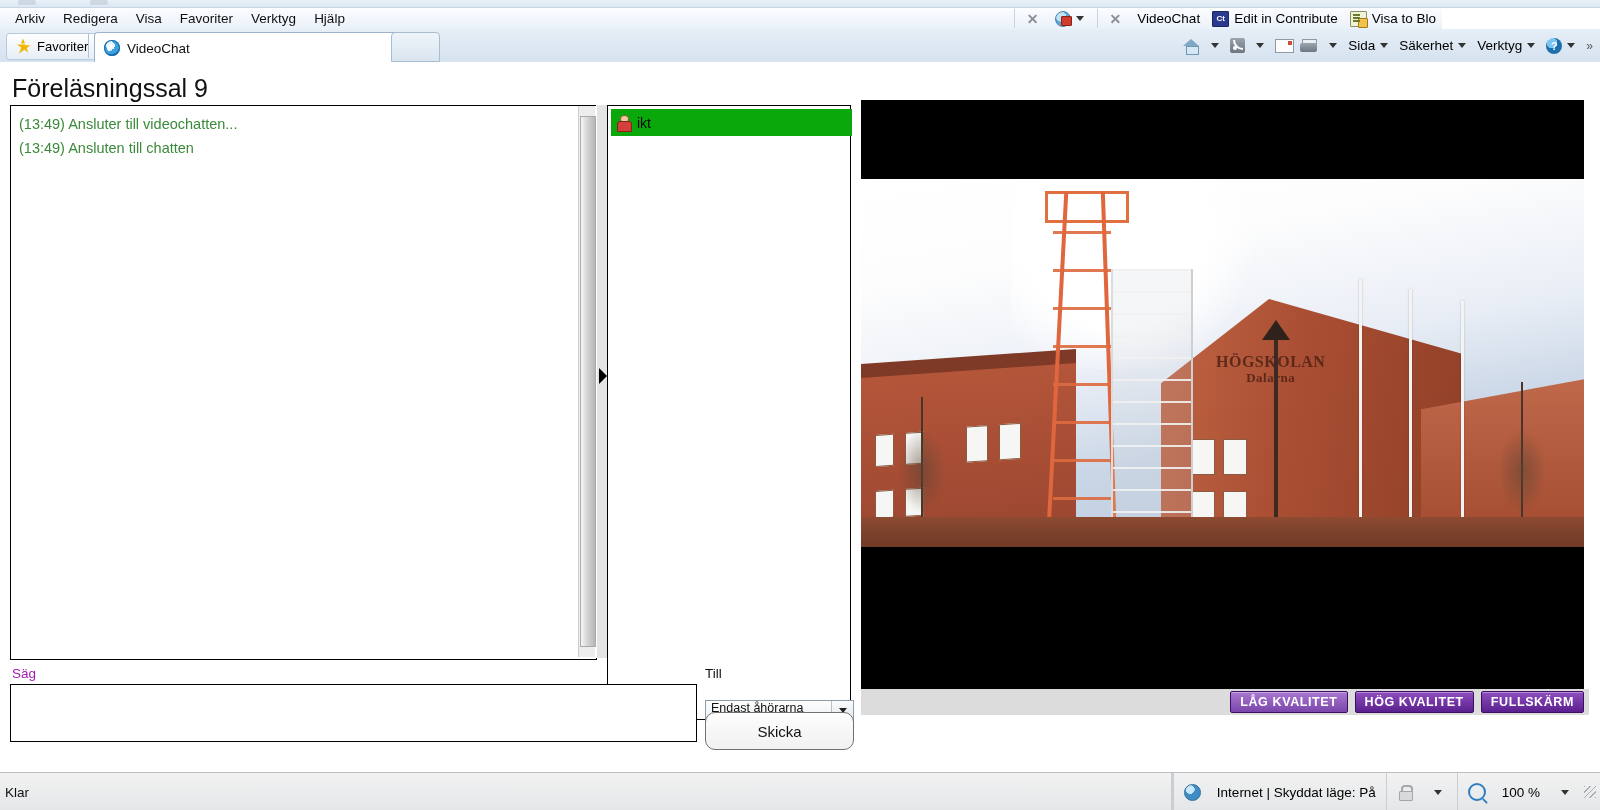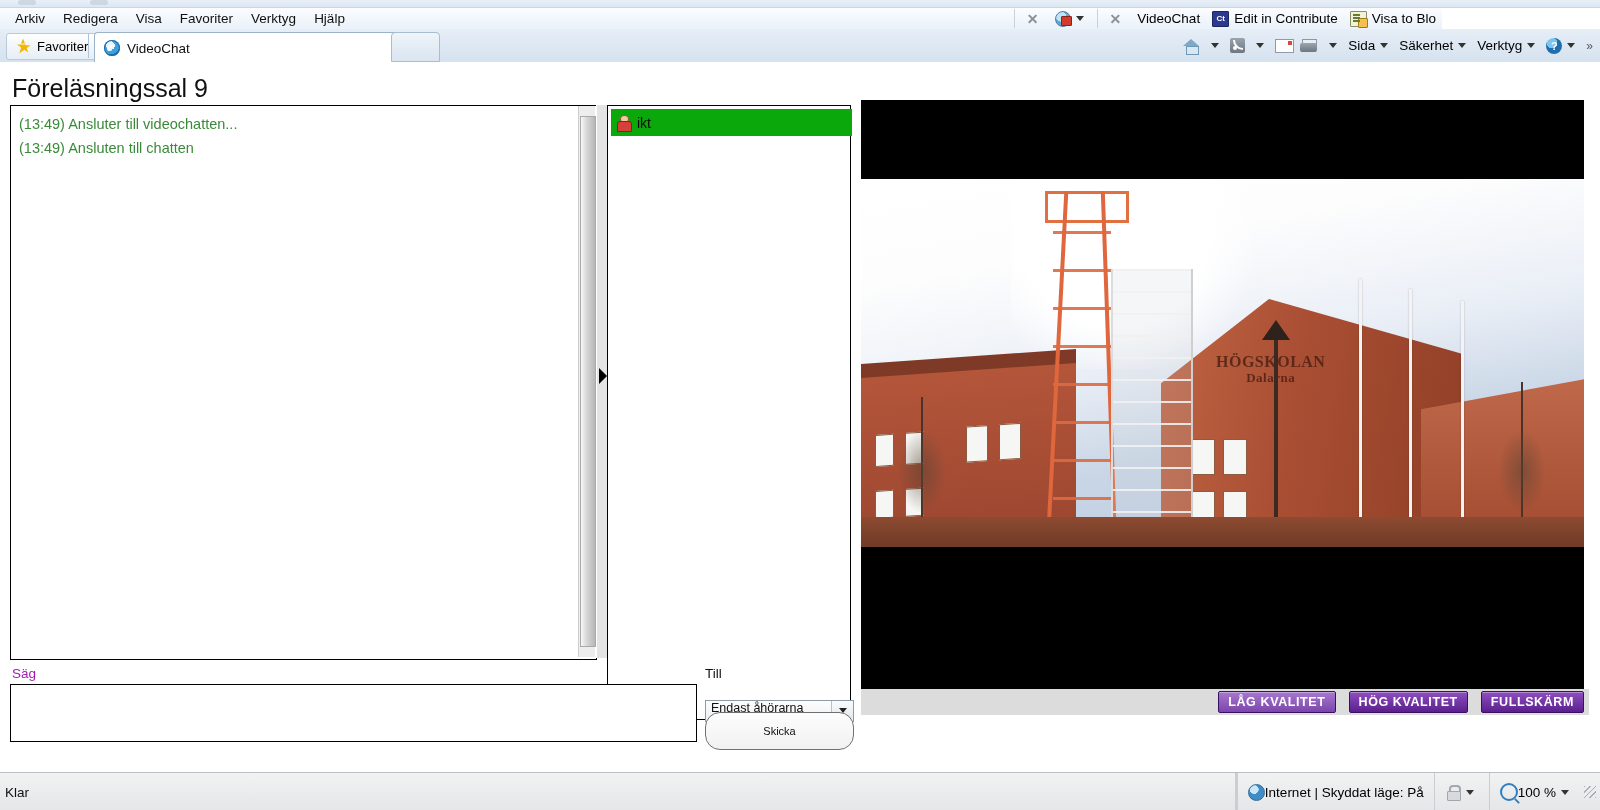--- a/index.html
+++ b/index.html
@@ -136,46 +136,46 @@
   .pole{position:absolute;width:3px;background:#f3f3f3;box-shadow:0 0 2px rgba(0,0,0,.25);}
   .lamp{position:absolute;left:413px;top:155px;width:4px;height:213px;background:#3b2a22;}
   .lamp:before{content:"";position:absolute;left:-12px;top:-14px;width:28px;height:20px;background:#2f211b;
      clip-path:polygon(50% 0,100% 100%,0 100%);}
   .tree{position:absolute;bottom:0;width:2px;background:#4a3328;}
   .tree:before{content:"";position:absolute;left:-26px;bottom:28px;width:54px;height:96px;
      background:radial-gradient(ellipse at center,rgba(92,68,52,.55) 0 2%,rgba(92,68,52,0) 62%);}
   .win{position:absolute;background:#f6f7f4;border:1px solid #8b5b42;}
   .ground{position:absolute;left:0;bottom:0;width:723px;height:30px;background:linear-gradient(#8d4a31,#6f3a26);}
 
-  .qualitybar{position:absolute;left:0;bottom:0;width:723px;height:26px;background:#dcdcdc;display:flex;align-items:center;justify-content:flex-end;gap:13px;padding-right:5px;}
+  .qualitybar{position:absolute;left:0;bottom:0;width:723px;height:26px;background:#dcdcdc;display:flex;align-items:center;justify-content:flex-end;gap:7px;padding-right:5px;}
   .qbtn{background:linear-gradient(#8f4fc0,#5a1f8e);border:1px solid #3d0f63;color:#fff;
     font-size:12.5px;font-weight:bold;letter-spacing:.6px;padding:3px 9px;border-radius:2px;
     box-shadow:inset 0 1px 0 rgba(255,255,255,.35);}
   .qbtn.light{background:linear-gradient(#a878cf,#7b46ab);}
 
   
   .saylabel{position:absolute;left:12px;top:604px;font-size:13.5px;color:#a21caf;}
   .saybox{position:absolute;left:10px;top:622px;width:685px;height:56px;border:1px solid #000;background:#fff;}
   .tilllabel{position:absolute;left:705px;top:604px;font-size:13.5px;color:#111;}
   .select{position:absolute;left:705px;top:622px;width:147px;height:20px;
     background:linear-gradient(#fdfdfd,#eceff2);border:1px solid #8e9aa6;display:flex;margin-top:16px;}
   .select .val{font-size:12.5px;color:#111;padding-left:5px;flex:1;white-space:nowrap;}
   .select .arrowbox{width:21px;height:18px;border-left:1px solid #b7bfc7;background:linear-gradient(#fafbfc,#e4e8ec);
     display:flex;align-items:center;justify-content:center;}
   .select .arrowbox i{width:0;height:0;border-left:4px solid transparent;border-right:4px solid transparent;border-top:5px solid #222;display:block;}
   .sendbtn{position:absolute;left:705px;top:650px;width:147px;height:36px;
-    background:linear-gradient(#fdfdfd,#f1f1f1);border:1px solid #707070;border-radius:15px;
-    display:flex;align-items:center;justify-content:center;font-size:11px;color:#111;}
+    background:linear-gradient(#fdfdfd,#f1f1f1);border:1px solid #707070;border-radius:10px;
+    display:flex;align-items:center;justify-content:center;font-size:15px;color:#111;}
 
   
   .statusbar{position:absolute;left:0;top:772px;width:1600px;height:38px;
     background:linear-gradient(#f2f2f2,#e4e6e8);border-top:1px solid #b9bfc5;display:flex;align-items:center;}
   .statusbar .klar{margin-left:5px;font-size:13.5px;color:#111;}
   .statusbar .spacer{flex:1;}
-  .zone{display:flex;align-items:center;gap:0;padding:0 10px;height:38px;border-left:1px solid #c9ced3;font-size:13.5px;}
+  .zone{display:flex;align-items:center;gap:16px;padding:0 10px;height:38px;border-left:1px solid #c9ced3;font-size:13.5px;}
   .zone .g2{width:15px;height:15px;border-radius:50%;
     background:radial-gradient(circle at 35% 30%,#c7e8fa 0 30%,#3f8dc4 31% 100%);border:1px solid #2f6b97;}
   .seg{width:1px;height:38px;background:#c9ced3;}
   .ic-lock{width:16px;height:15px;position:relative;opacity:.55;}
   .ic-lock:before{content:"";position:absolute;left:4px;top:0;width:8px;height:7px;border:2px solid #6b7279;border-bottom:none;border-radius:4px 4px 0 0;}
   .ic-lock:after{content:"";position:absolute;left:2px;top:6px;width:12px;height:8px;background:#c8cdd2;border:1px solid #6b7279;border-radius:1px;}
   .ic-zoom{width:14px;height:14px;border:2px solid #2f7fc0;border-radius:50%;position:relative;}
   .ic-zoom:after{content:"";position:absolute;right:-4px;bottom:-3px;width:6px;height:2px;background:#2f7fc0;transform:rotate(45deg);}
   .grip{width:12px;height:12px;margin-right:4px;
     background:repeating-linear-gradient(135deg,#a8aeb4 0 1px,transparent 1px 4px);}

